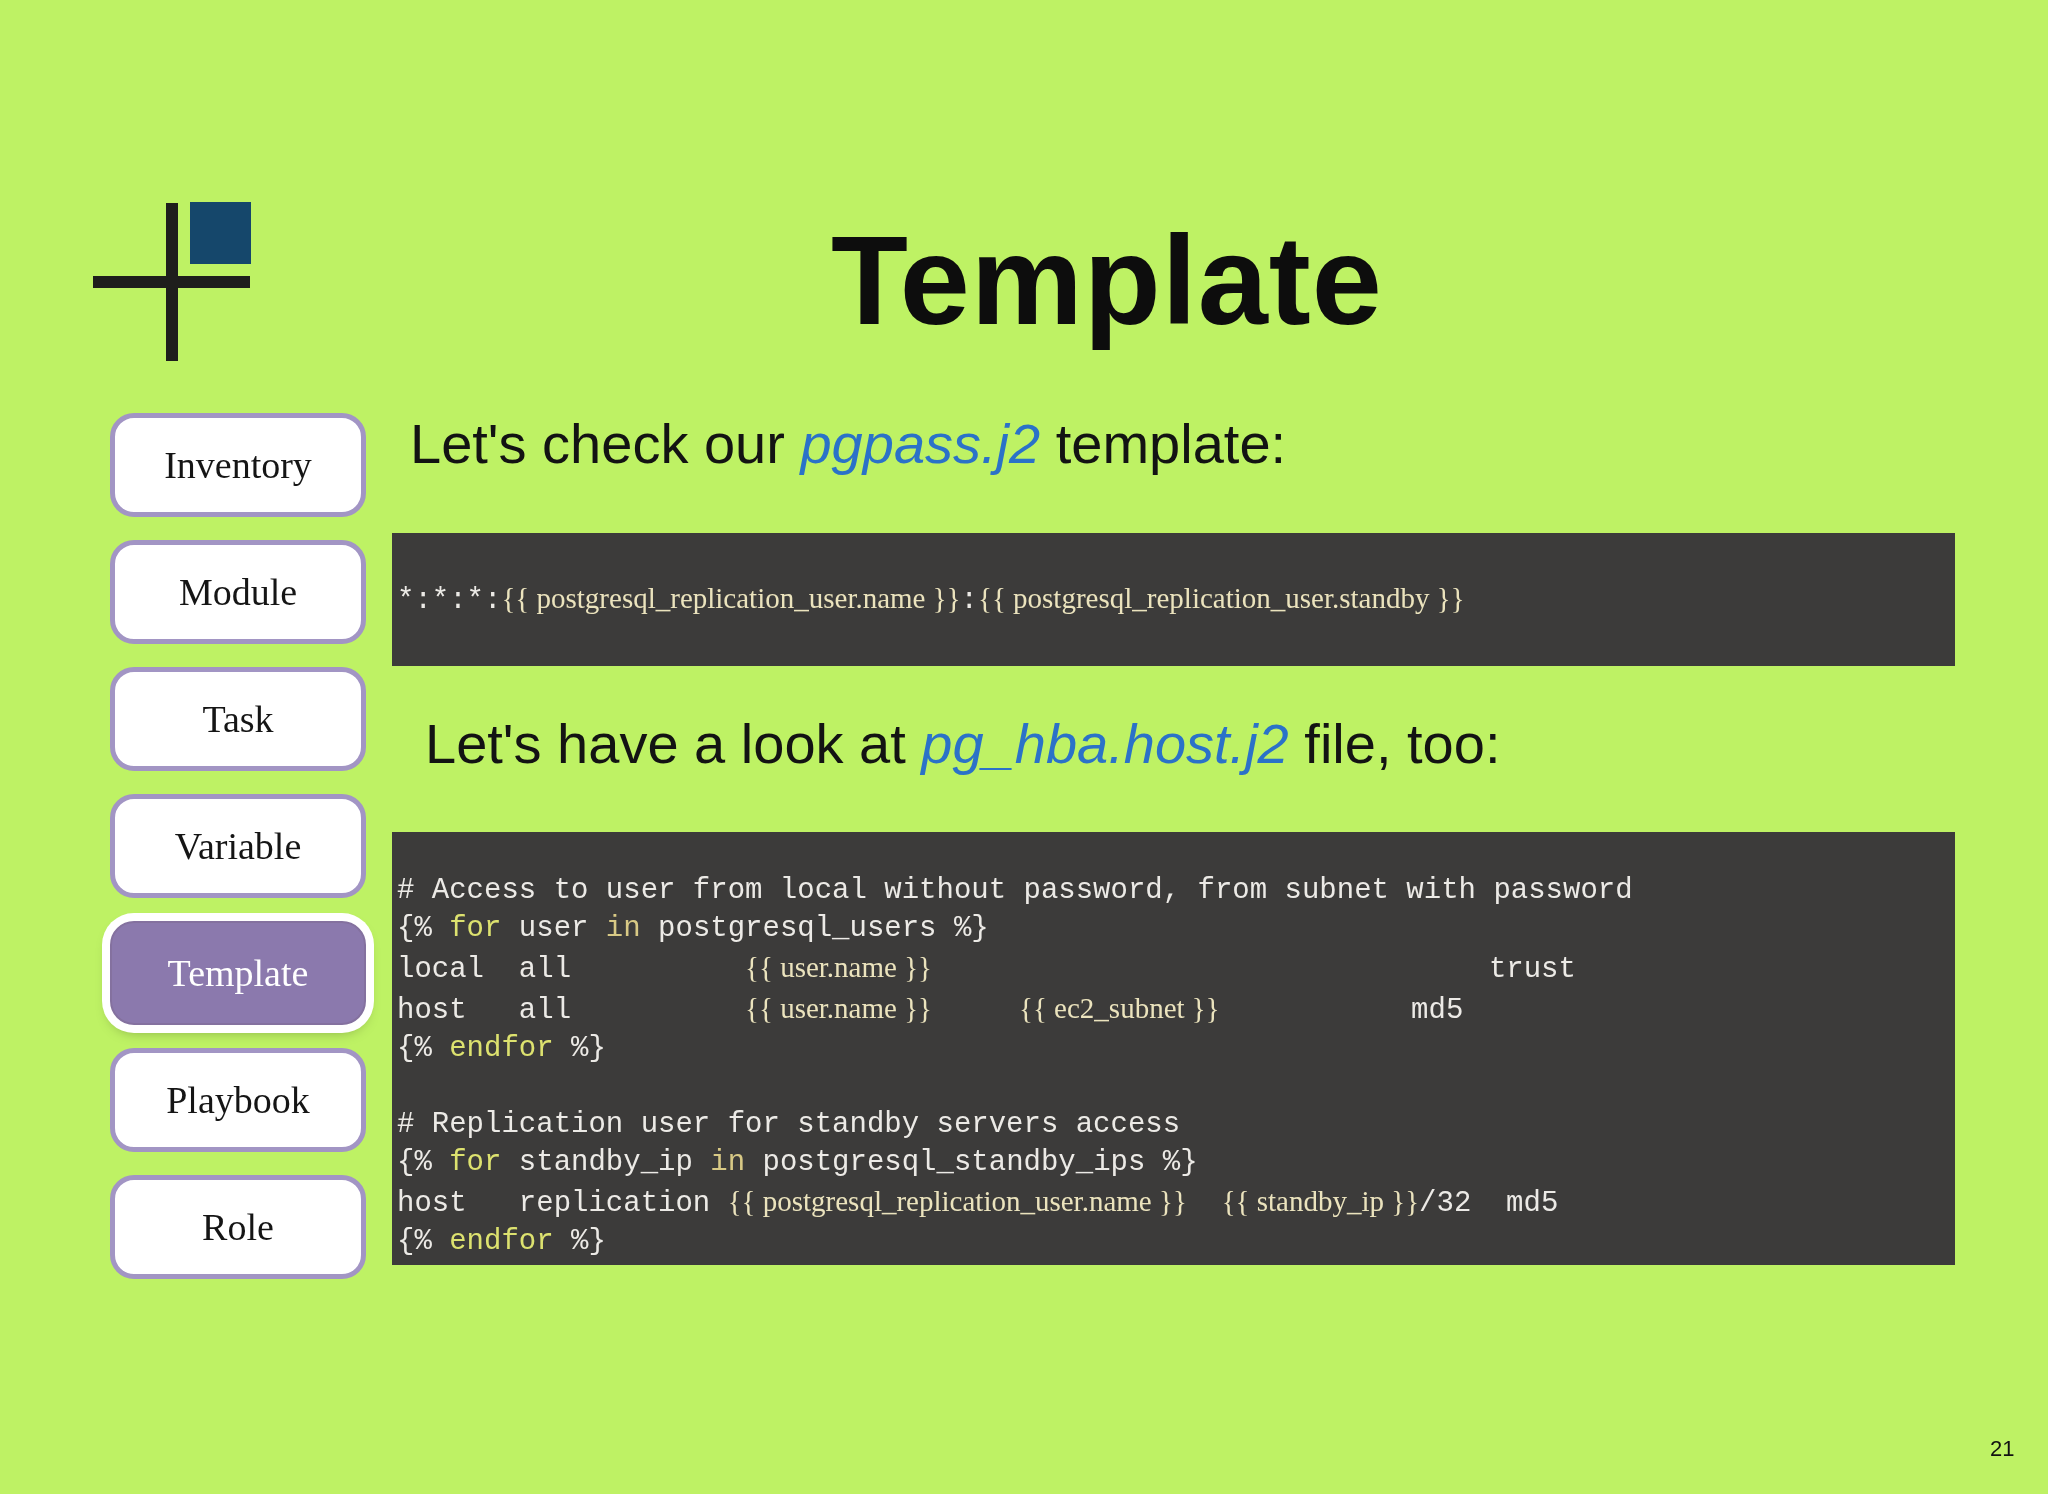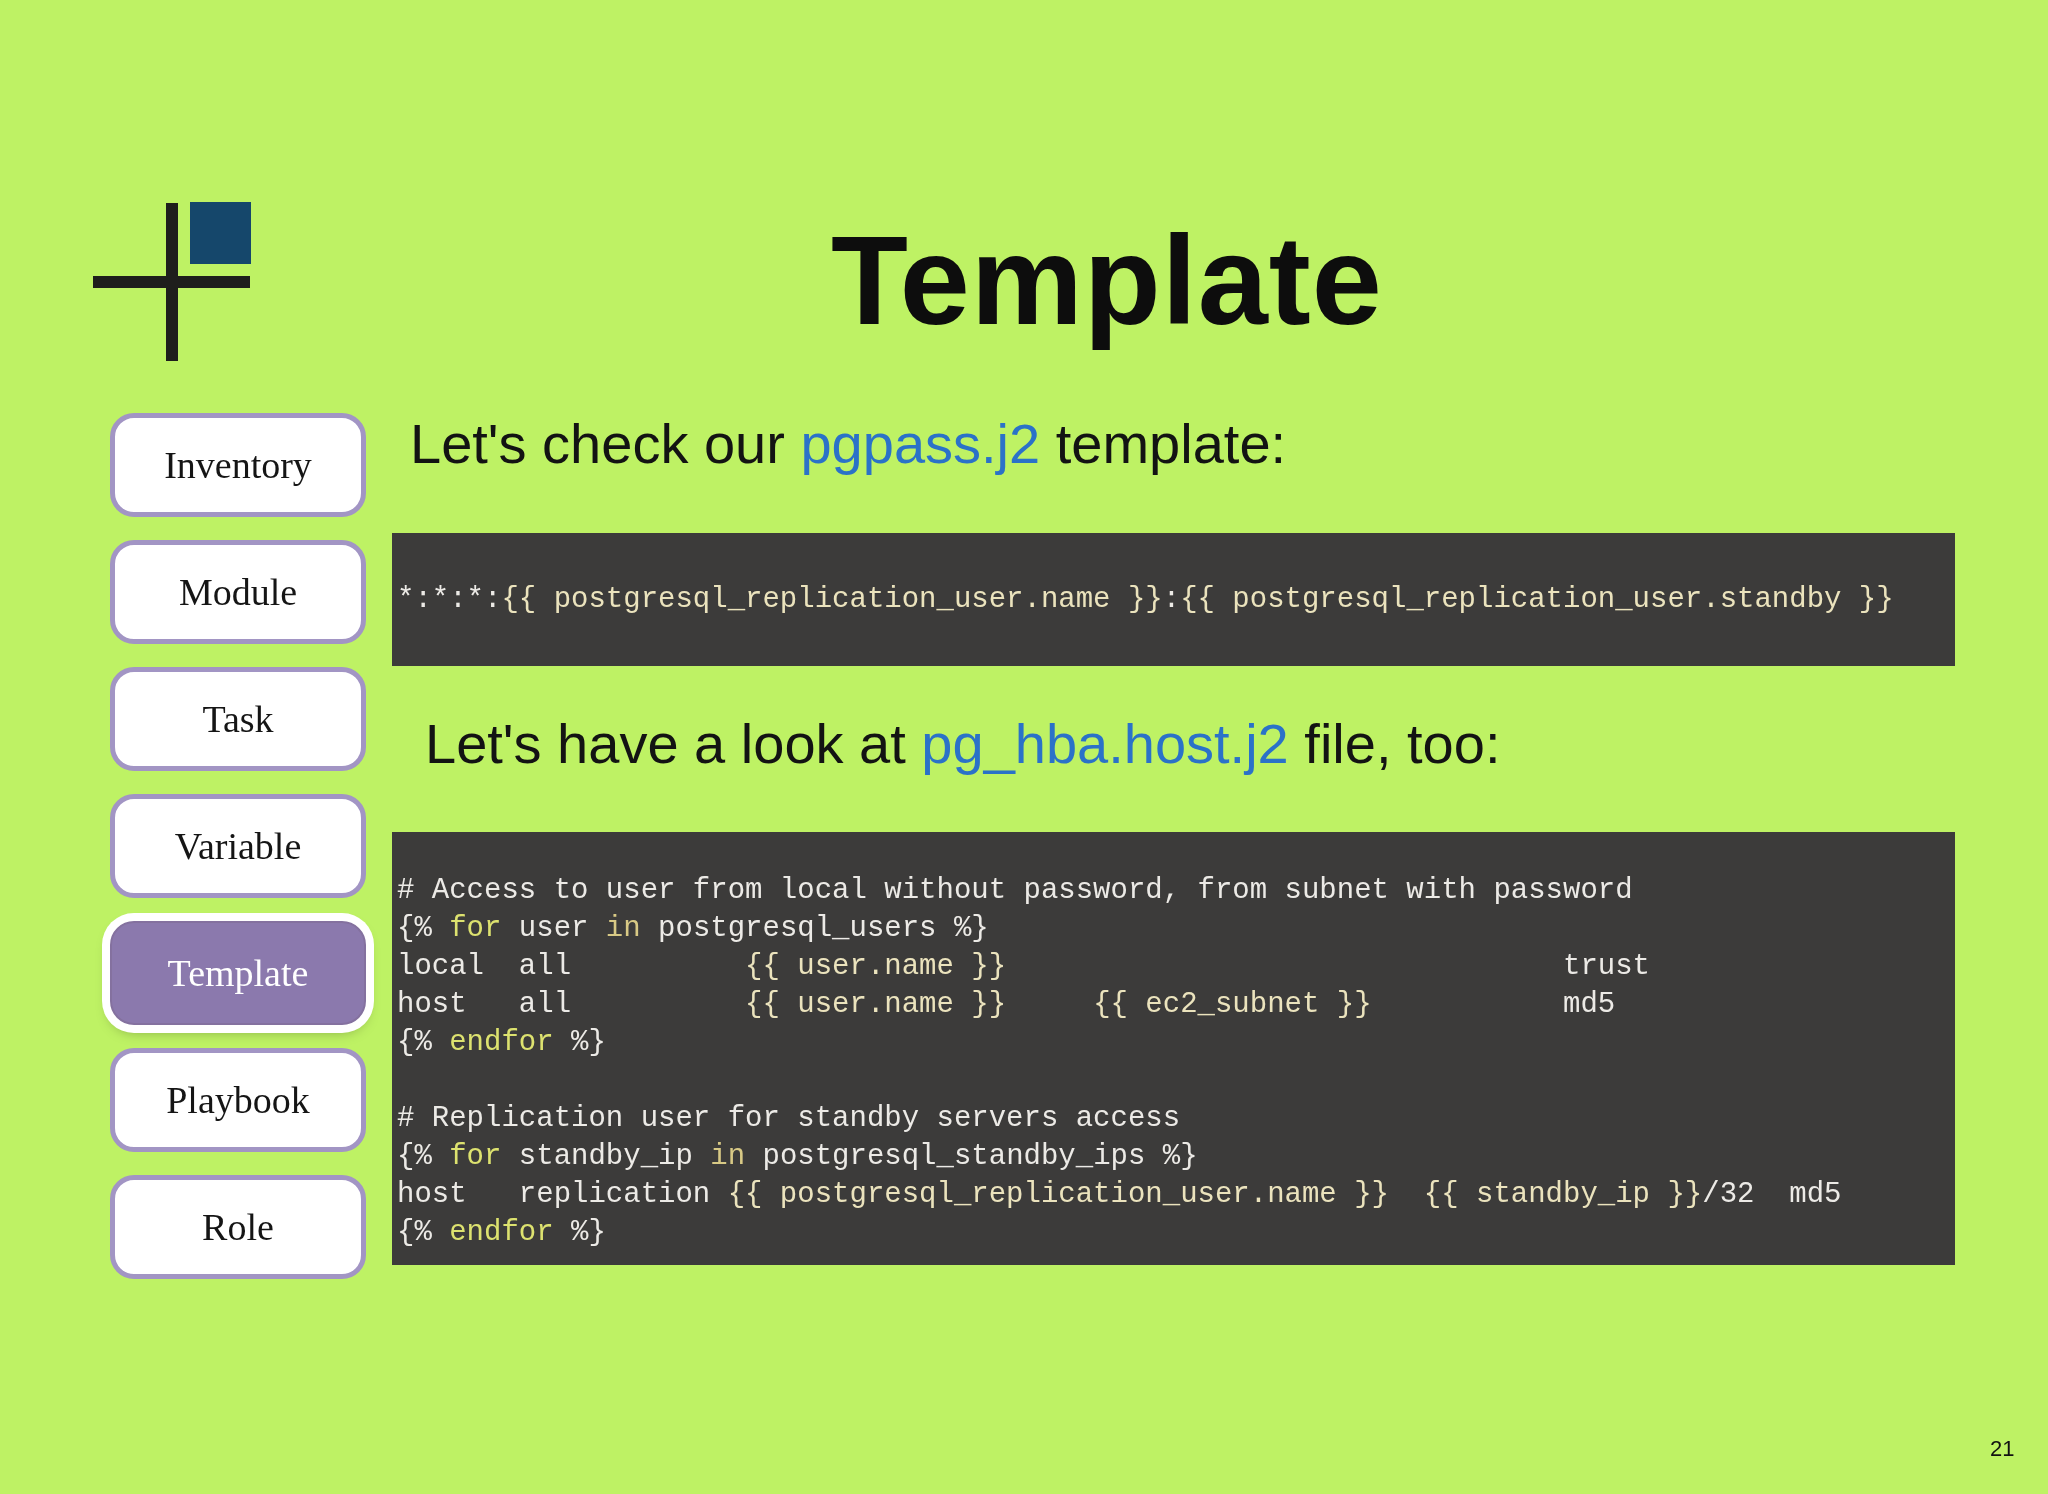--- a/index.html
+++ b/index.html
@@ -28,34 +28,34 @@
   }
   .nav-box.selected{
     background:var(--sidebar-selected-fill,#8b79ad);
     border:2px solid #84719f; color:#ffffff;
     box-shadow:0 0 0 8px #ffffff, 0 6px 14px rgba(0,0,0,0.35);
   }
   
   .intro{position:absolute; margin:0; font-size:56px; color:#131313; line-height:1.15; white-space:nowrap;}
   .intro1{left:410px; top:412px;}
   .intro2{left:425px; top:712px;}
-  .file-link{color:var(--link-blue,#2b72c8); }
+  .file-link{color:var(--link-blue,#2b72c8); font-style:italic;}
   
   .code{
     position:absolute; left:392px; width:1563px; box-sizing:border-box;
     background:var(--code-bg,#3c3b3a);
     font-family:"Liberation Mono", monospace; font-size:29px; line-height:38px;
   }
   .code1{top:533px; height:133px; display:flex; flex-direction:column; justify-content:center; padding-left:5px;}
   .code2{top:832px; height:433px; padding-top:40px; padding-left:5px;}
   .code-line{white-space:pre; min-height:38px;}
   .seg-p{color:var(--code-plain,#eceae6);}
   .seg-k{color:var(--code-keyword,#dde26f);}
   .seg-i{color:var(--code-in-keyword,#d8c985);}
-  .seg-e{color:var(--code-expression,#ebe3bd);}
+  .seg-e{color:var(--code-expression,#ebe3bd);font-family:Liberation Serif, serif;}
   
   .page-number{position:absolute; left:1990px; top:1436px; font-size:22px; color:#111;}
 </style>
 </head>
 <body>
 
 <div class="slide">
 
   <div class="logo">
     <div class="logo-vbar"></div>

